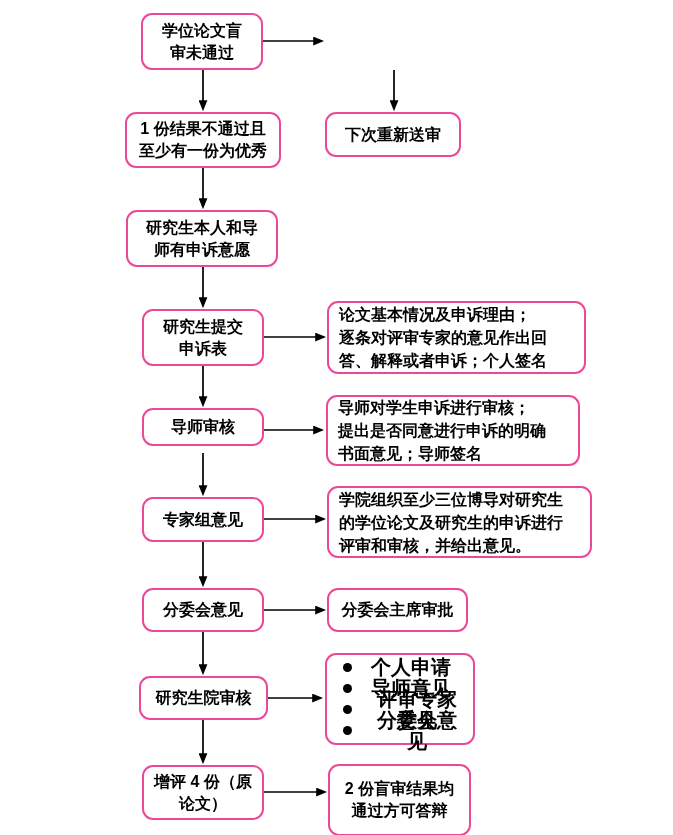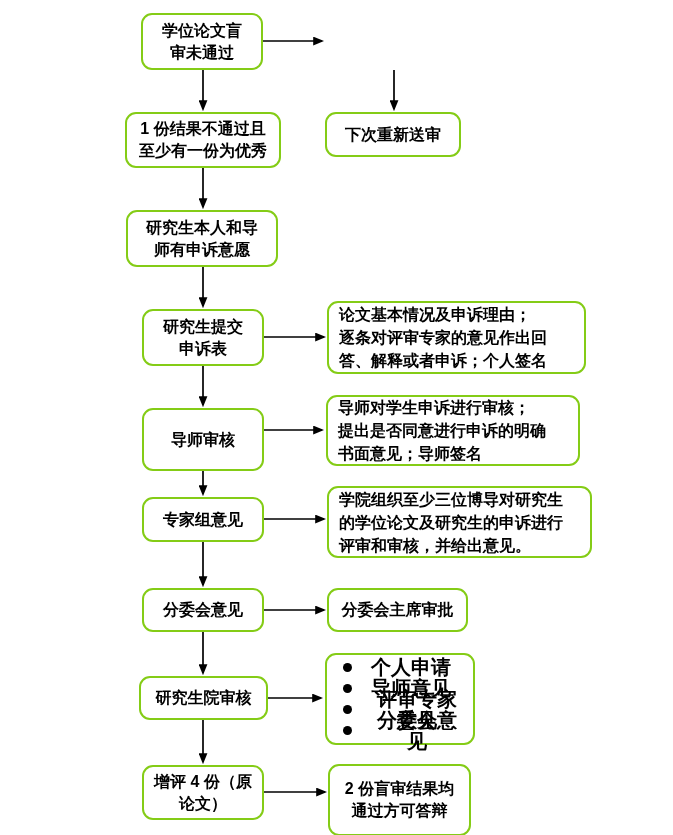--- a/index.html
+++ b/index.html
@@ -9,21 +9,21 @@
     height: 835px;
     background: #ffffff;
     font-family: "Liberation Sans", sans-serif;
     font-weight: bold;
     color: #000000;
     overflow: hidden;
   }
   .node {
     position: absolute;
     box-sizing: border-box;
-    border: 2px solid #84cc16;
+    border: 2px solid #ec4899;
     border-radius: 11px;
     background: #ffffff;
     display: flex;
     align-items: center;
     justify-content: center;
     text-align: center;
     white-space: pre-line;
     font-size: 16px;
     line-height: 22px;
     padding: 2px 4px;
@@ -106,21 +106,21 @@
   <div class="node" style="left:126px; top:210px; width:152px; height:57px;">研究生本人和导
 师有申诉意愿</div>
 
   <div class="node" style="left:142px; top:309px; width:122px; height:57px;">研究生提交
 申诉表</div>
 
   <div class="node note" style="left:327px; top:301px; width:259px; height:73px;">论文基本情况及申诉理由；
 逐条对评审专家的意见作出回
 答、解释或者申诉；个人签名</div>
 
-  <div class="node" style="left:142px; top:408px; width:122px; height:63px;">导师审核</div>
+  <div class="node" style="left:142px; top:408px; width:122px; height:38px;">导师审核</div>
 
   <div class="node note" style="left:326px; top:395px; width:254px; height:71px;">导师对学生申诉进行审核；
 提出是否同意进行申诉的明确
 书面意见；导师签名</div>
 
   <div class="node" style="left:142px; top:497px; width:122px; height:45px;">专家组意见</div>
 
   <div class="node note" style="left:327px; top:486px; width:265px; height:72px;">学院组织至少三位博导对研究生
 的学位论文及研究生的申诉进行
 评审和审核，并给出意见。</div>

